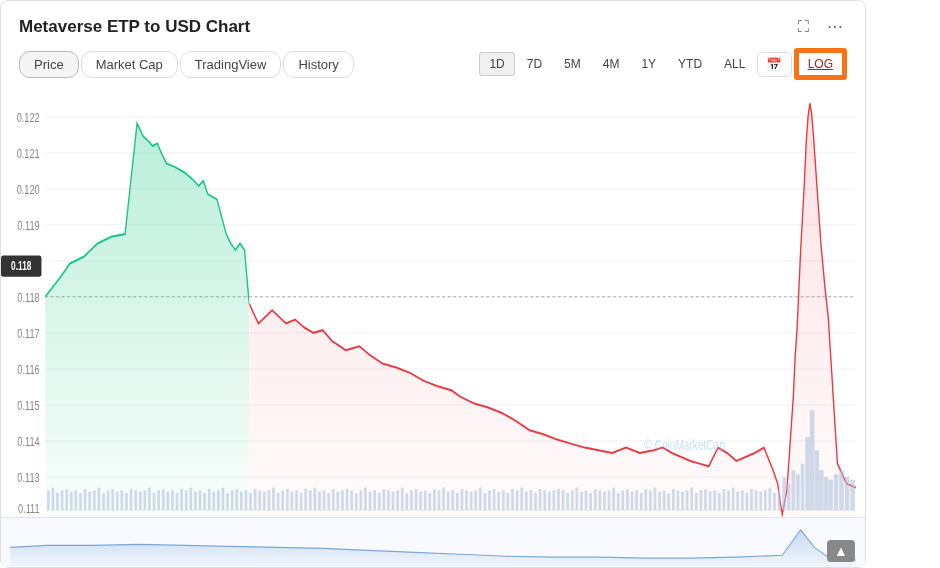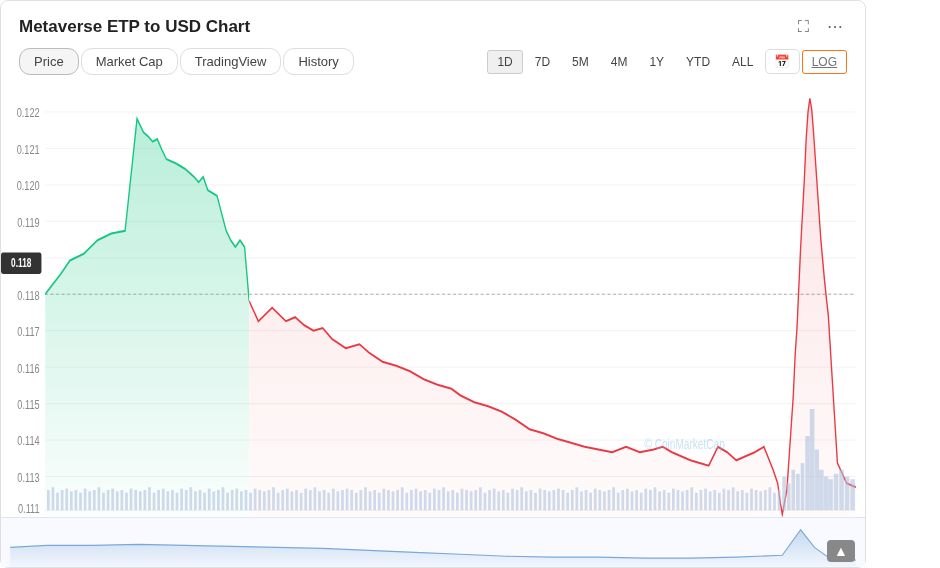--- a/index.html
+++ b/index.html
@@ -85,22 +85,22 @@
       font-size: 12px;
       cursor: pointer;
       font-weight: 500;
       text-align: center;
     }
     .time-btn.active {
       background: #f0f0f0;
       border-color: #ccc;
     }
     .time-btn.log-btn {
-      border: 1px solid #f97316;
-      color: #737373;
+      border: 5px solid #f97316;
+      color: #b91c1c;
       padding: 4px 9px;
       text-decoration: underline;
     }
     .cal-btn {
       background: none;
       border: 1px solid #ddd;
       border-radius: 5px;
       padding: 4px 8px;
       cursor: pointer;
       color: #444;

